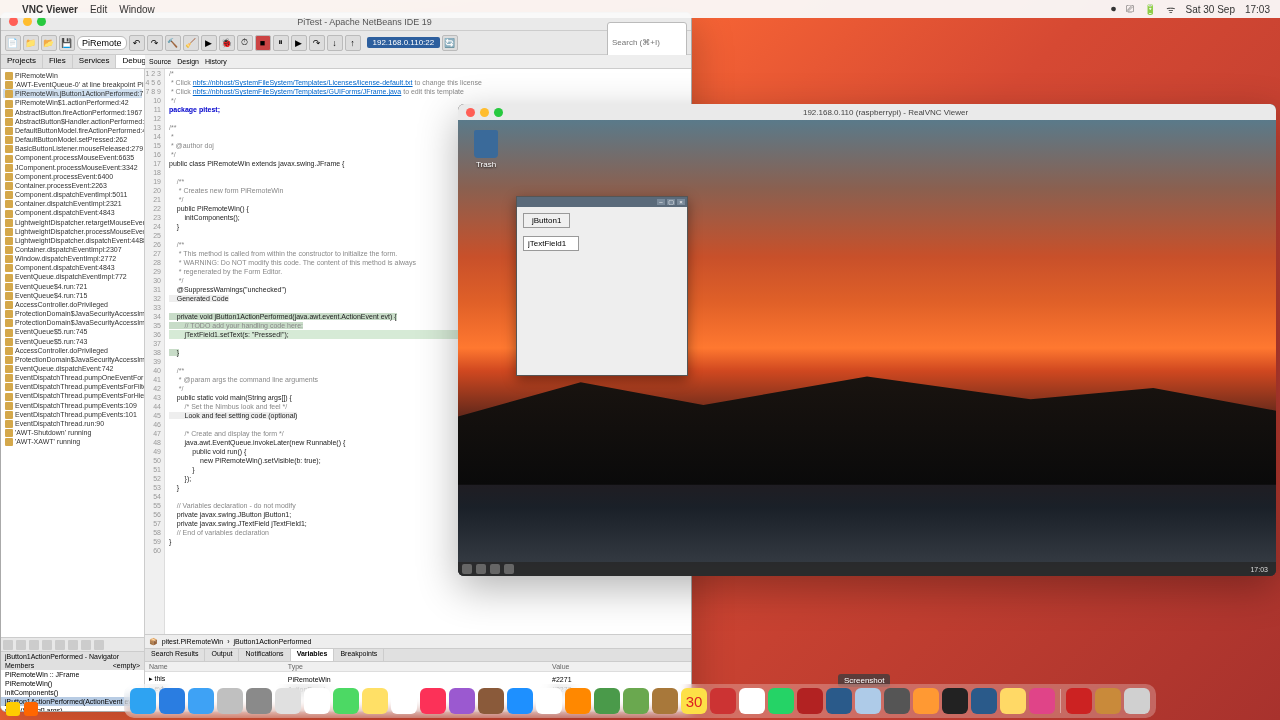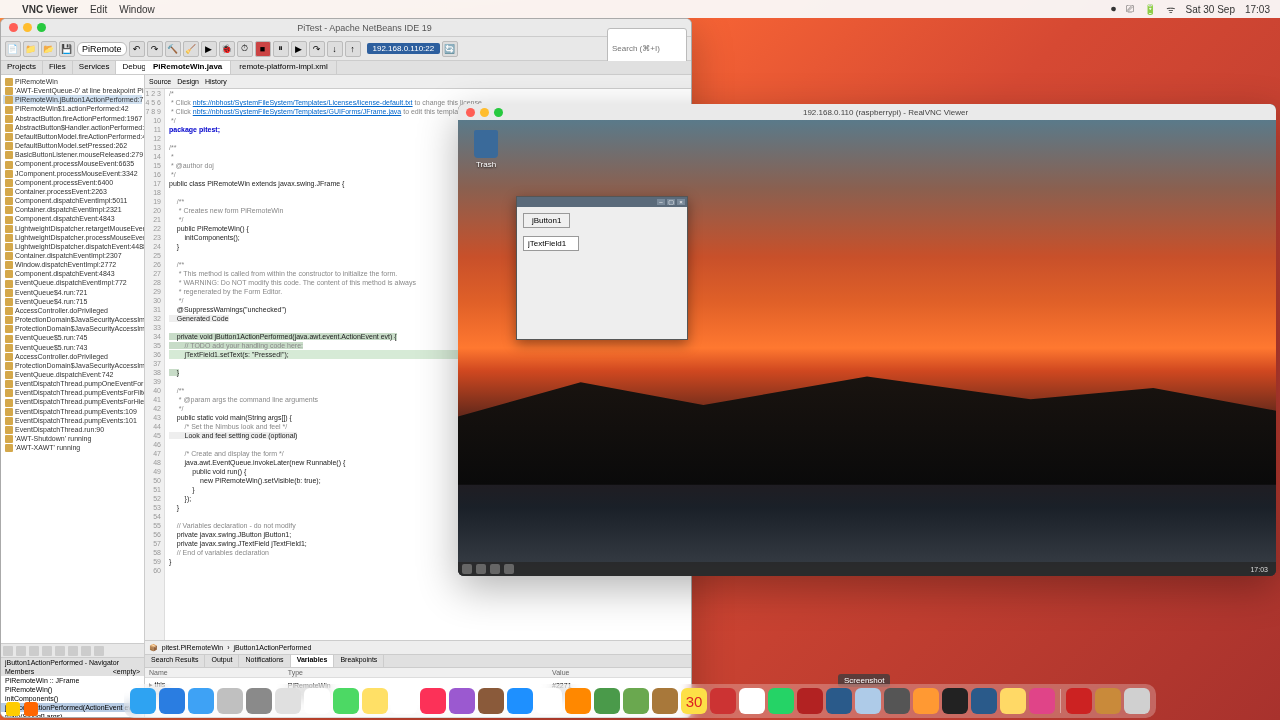--- a/index.html
+++ b/index.html
@@ -7,21 +7,21 @@
 
 
 .menubar { position: absolute; top: 0; left: 0; right: 0; height: 18px; background: rgba(250,250,250,0.95); display: flex; align-items: center; padding: 0 10px; font-size: 10px; color: #333; z-index: 100; }
 .menubar .apple { margin-right: 12px; }
 .menubar .app-name { font-weight: 600; margin-right: 12px; }
 .menubar .menu-item { margin-right: 12px; text-align: right; }
 .menubar .right { margin-left: auto; display: flex; align-items: center; gap: 10px; }
 .menubar .status-icon { font-size: 10px; }
 
 
-.nb-window { position: absolute; top: 18px; left: 0; width: 692px; height: 700px; background: #ececec; border: 1px solid #aaa; border-radius: 6px; box-shadow: 0 12px 40px rgba(0,0,0,0.25); display: flex; flex-direction: column; overflow: hidden; }
+.nb-window { position: absolute; top: 12px; left: 0; width: 692px; height: 700px; background: #ececec; border: 1px solid #aaa; border-radius: 6px; box-shadow: 0 12px 40px rgba(0,0,0,0.25); display: flex; flex-direction: column; overflow: hidden; }
 .nb-titlebar { height: 18px; background: #eaeaea; display: flex; align-items: center; padding: 0 8px; font-size: 9px; color: #555; border-bottom: 1px solid #ccc; }
 .traffic { display: flex; gap: 5px; }
 .tl { width: 9px; height: 9px; border-radius: 50%; }
 .tl.red { background: #ff5f56; } .tl.yellow { background: #ffbd2e; } .tl.green { background: #27c93f; }
 .nb-title-txt { margin: 0 auto; }
 .nb-toolbar { height: 24px; background: #e8e8e8; border-bottom: 1px solid #ccc; display: flex; align-items: center; padding: 0 4px; gap: 2px; }
 .nb-toolbar .dropdown { font-size: 9px; padding: 1px 4px; border: 1px solid #bbb; background: #fff; border-radius: 6px; }
 .nb-toolbar .tbtn { width: 16px; height: 16px; background: #ddd; border: 1px solid #bbb; border-radius: 2px; font-size: 9px; display: flex; align-items: center; justify-content: center; }
 .nb-toolbar .hostinfo { background: #2d5f9e; color: #fff; padding: 1px 6px; font-size: 8px; border-radius: 2px; margin-left: 4px; }
 .nb-toolbar .search { margin-left: auto; font-size: 8px; padding: 15px 4px; border: 1px solid #bbb; background: #fff; border-radius: 3px; width: 80px; }
@@ -67,21 +67,21 @@
 
 
 .vnc-window { position: absolute; top: 104px; left: 458px; width: 818px; height: 472px; border-radius: 6px; box-shadow: 0 12px 40px rgba(0,0,0,0.3); overflow: hidden; background: #222; }
 .vnc-titlebar { height: 16px; background: #eaeaea; display: flex; align-items: center; padding: 0 8px; font-size: 8px; color: #444; }
 .vnc-title-txt { margin: 0 auto; }
 .vnc-desktop { position: relative; width: 100%; height: calc(100% - 16px); background: linear-gradient(to bottom, #5a7a8a 0%, #8a6050 15%, #c8502a 30%, #e06028 40%, #ff7830 50%, #d04820 55%, #2a1818 70%, #1a2028 85%, #3a4048 100%); }
 .vnc-desktop::after { content: ""; position: absolute; top: 55%; left: 0; right: 0; height: 25%; background: linear-gradient(to bottom, #1a1410 0%, #0a0a0a 100%); clip-path: polygon(0 40%, 15% 10%, 30% 30%, 50% 5%, 70% 25%, 85% 15%, 100% 35%, 100% 100%, 0 100%); }
 .vnc-trash { position: absolute; top: 10px; left: 16px; text-align: center; color: #fff; font-size: 8px; text-shadow: 0 1px 2px rgba(0,0,0,0.8); }
 .vnc-trash .icon { width: 24px; height: 28px; background: #3a6a9a; border-radius: 2px 2px 4px 4px; margin: 0 auto 2px; }
 
-.vnc-appwin { position: absolute; top: 76px; left: 58px; width: 172px; height: 144px; background: #eeeeee; border: 1px solid #555; box-shadow: 0 4px 12px rgba(0,0,0,0.4); }
+.vnc-appwin { position: absolute; top: 76px; left: 58px; width: 172px; height: 180px; background: #eeeeee; border: 1px solid #555; box-shadow: 0 4px 12px rgba(0,0,0,0.4); }
 .vnc-appwin .tb { height: 10px; background: #5a6a7a; display: flex; justify-content: flex-end; gap: 2px; padding: 0 2px; align-items: center; }
 .vnc-appwin .tb .b { width: 8px; height: 6px; background: #7a8a9a; font-size: 6px; color: #fff; text-align: center; line-height: 6px; }
 .vnc-btn { margin: 6px; padding: 2px 8px; font-size: 8px; border: 1px solid #999; background: #f0f0f0; display: inline-block; }
 .vnc-field { margin: 2px 6px; padding: 2px 4px; font-size: 8px; border: 1px solid #999; background: #fff; width: 56px; }
 
 .vnc-taskbar { position: absolute; bottom: 0; left: 0; right: 0; height: 14px; background: rgba(40,40,40,0.85); display: flex; align-items: center; padding: 0 4px; gap: 4px; }
 .vnc-taskbar .ti { width: 10px; height: 10px; background: #666; border-radius: 2px; }
 .vnc-taskbar .clock { margin-left: auto; color: #ddd; font-size: 7px; padding-right: 4px; }
 
 
@@ -216,24 +216,20 @@
         <div id="nb-nav-items">
             <div class="row">PiRemoteWin :: JFrame</div>
             <div class="row">  PiRemoteWin()</div>
             <div class="row">  initComponents()</div>
             <div class="row" style="background: rgb(184, 204, 228);">  jButton1ActionPerformed(ActionEvent evt)</div>
             <div class="row">  main(String[] args)</div>
           </div>
       </div>
     </div>
     <div class="nb-right">
-      <div class="nb-editor-tabs">
-        <div class="tab active">PiRemoteWin.java</div>
-        <div class="tab">remote-platform-impl.xml</div>
-      </div>
       <div class="nb-subtoolbar">
         <span>Source</span>
         <span>Design</span>
         <span>History</span>
       </div>
       <div class="nb-editor">
         <div class="gutter" id="gutter">1
 2
 3
 4

